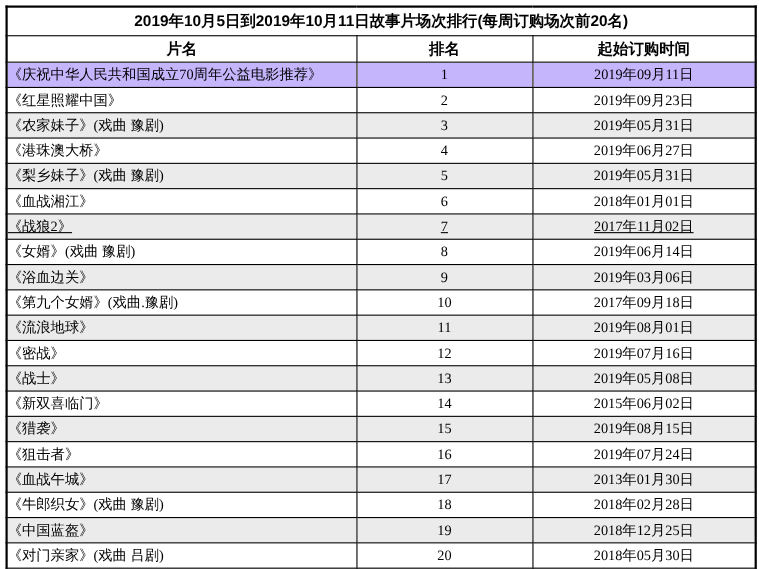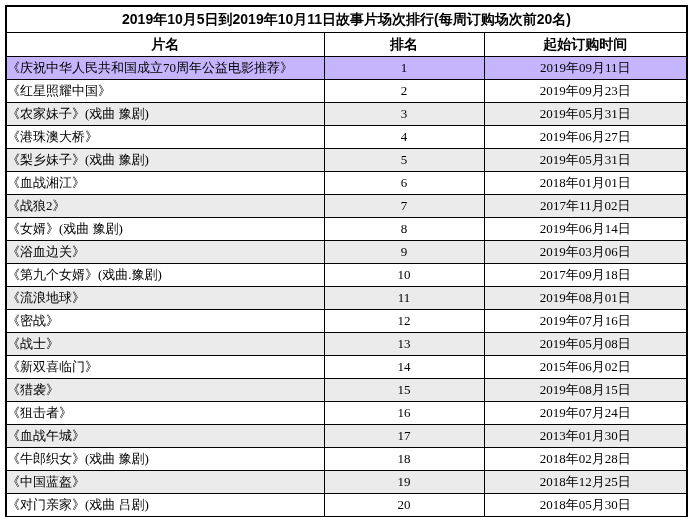--- a/index.html
+++ b/index.html
@@ -104,21 +104,21 @@
         <tr style="background: rgb(235, 235, 235);">
           <td class="cell-name">《梨乡妹子》(戏曲 豫剧)</td>
           <td class="cell-center">5</td>
           <td class="cell-center">2019年05月31日</td>
         </tr>
         <tr style="background: rgb(255, 255, 255);">
           <td class="cell-name">《血战湘江》</td>
           <td class="cell-center">6</td>
           <td class="cell-center">2018年01月01日</td>
         </tr>
-        <tr style="background: rgb(235, 235, 235);">
+        <tr style="background: rgb(235, 235, 235); text-decoration: underline;">
           <td class="cell-name">《战狼2》</td>
           <td class="cell-center">7</td>
           <td class="cell-center">2017年11月02日</td>
         </tr>
         <tr style="background: rgb(255, 255, 255);">
           <td class="cell-name">《女婿》(戏曲 豫剧)</td>
           <td class="cell-center">8</td>
           <td class="cell-center">2019年06月14日</td>
         </tr>
         <tr style="background: rgb(235, 235, 235);">

